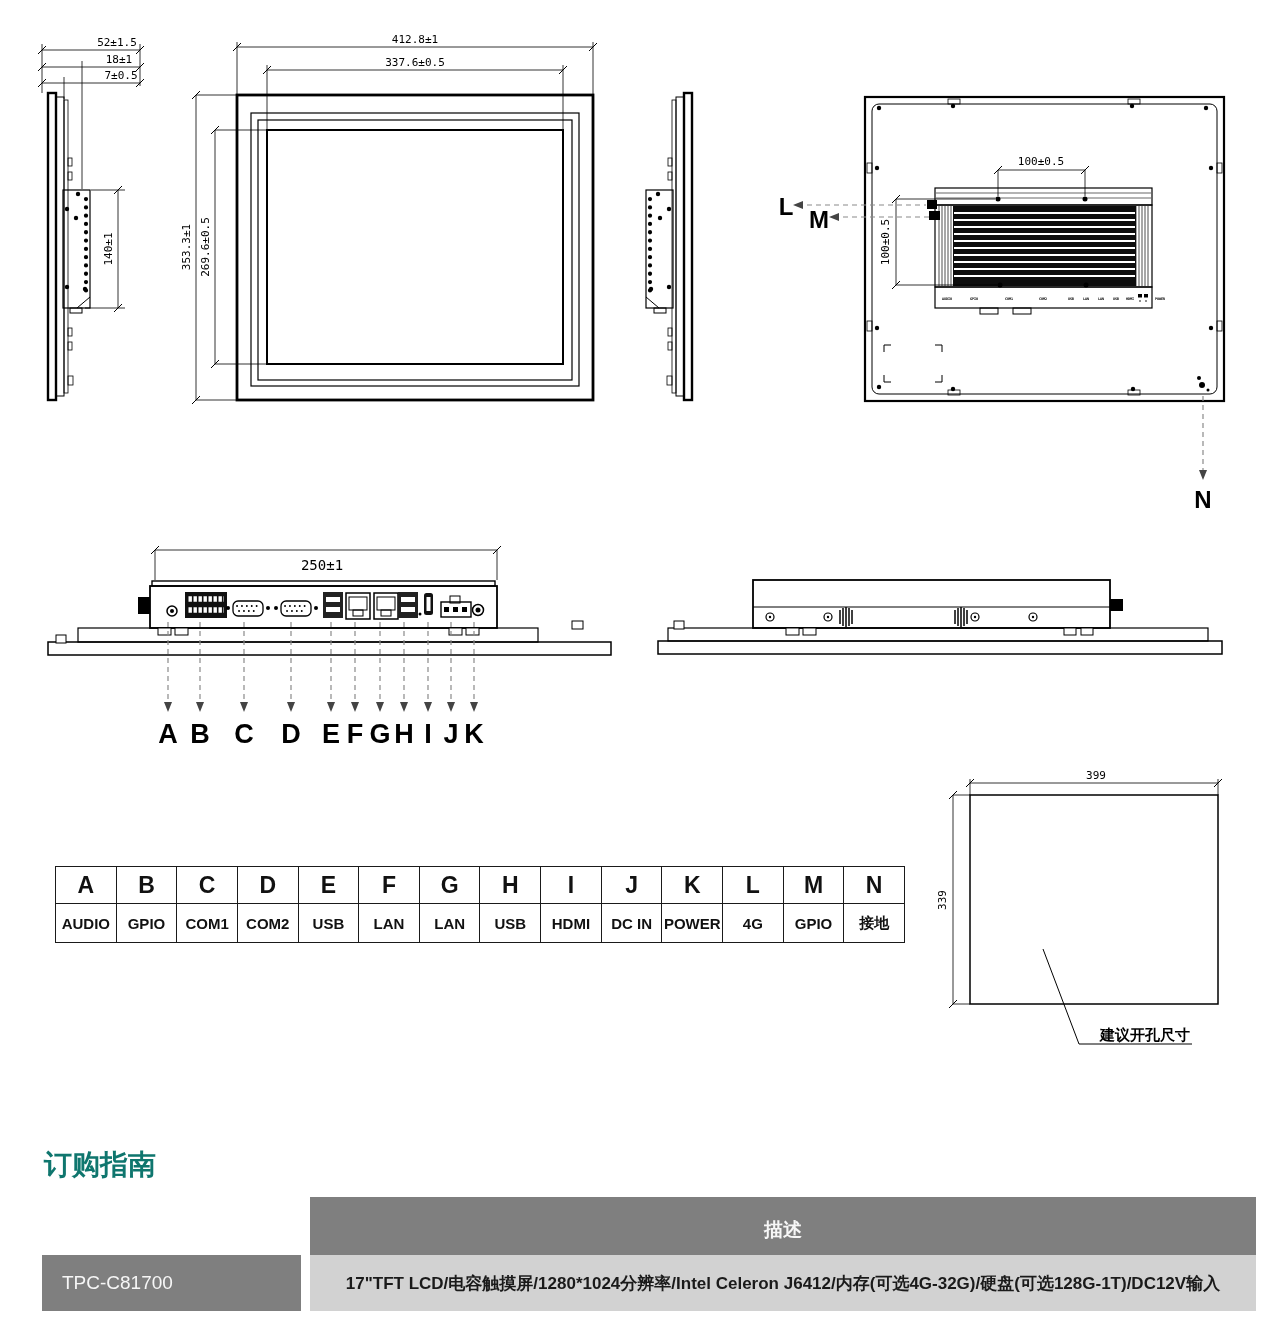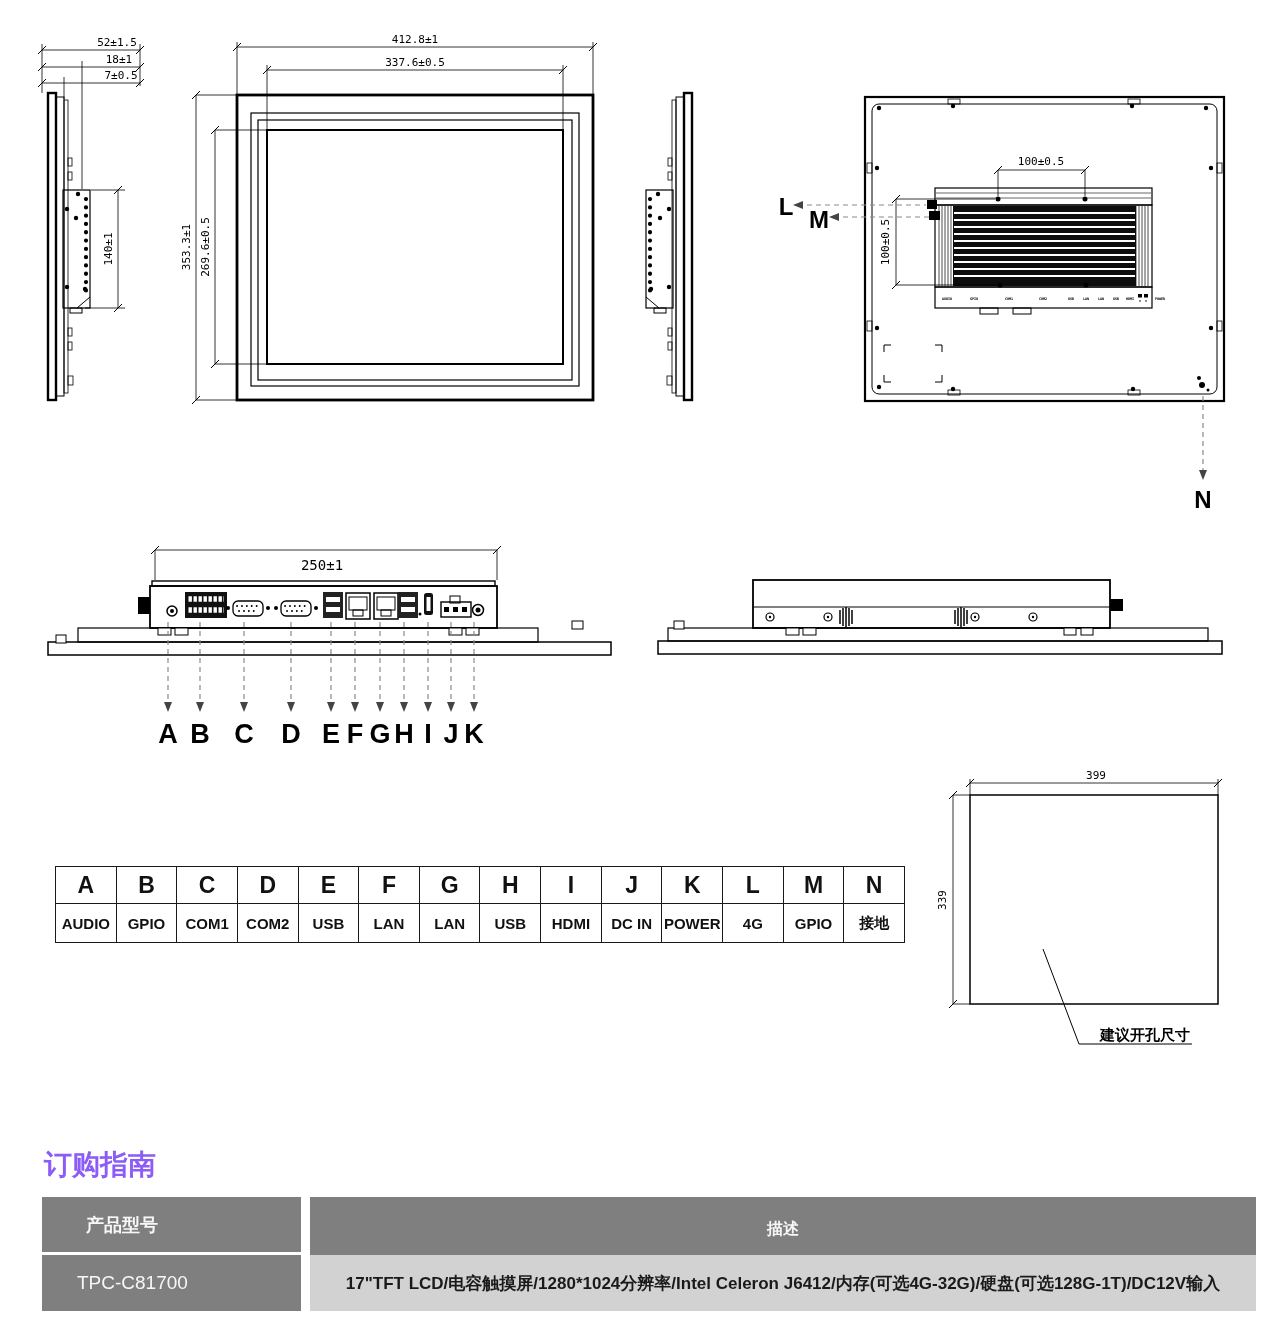--- a/index.html
+++ b/index.html
@@ -13,28 +13,28 @@
   .cap-sm{font-family:"Liberation Sans",sans-serif;font-weight:600;font-size:24px;}
   .tiny{font:600 3.4px "DejaVu Sans Mono",monospace;}
   .cjk{font:700 15px "Liberation Sans",sans-serif;}
   
   .port-table{position:absolute;left:55px;top:866px;width:850px;border-collapse:collapse;
               table-layout:fixed;}
   .port-table td{border:1.6px solid #1a1a1a;text-align:center;background:#fff;color:#111;}
   .port-table tr.letters td{height:34px;font-size:23px;font-weight:700;}
   .port-table tr.labels td{height:38px;font-size:15px;font-weight:700;padding:0 1px;}
   
-  .ord-title{position:absolute;left:44px;top:1146px;font-size:28px;font-weight:700;color:#8b5cf6;}
+  .ord-title{position:absolute;left:44px;top:1146px;font-size:28px;font-weight:700;color:#0f766e;}
   .ord-cell{position:absolute;display:flex;align-items:center;color:#f7f7f7;}
   .ord-h-model{left:42px;top:1197px;width:259px;height:55px;background:#7f7f7f;
                padding-left:44px;box-sizing:border-box;font-size:18px;font-weight:600;}
   .ord-h-desc{left:310px;top:1197px;width:946px;height:65px;background:#7f7f7f;
-              justify-content:center;font-size:16px;font-weight:600;}
+              justify-content:center;font-size:19px;font-weight:600;}
   .ord-d-model{left:42px;top:1255px;width:259px;height:56px;background:#7f7f7f;
-               padding-left:35px;box-sizing:border-box;font-size:19px;}
+               padding-left:20px;box-sizing:border-box;font-size:19px;}
   .ord-d-desc{left:310px;top:1255px;width:946px;height:56px;background:#d2d2d2;
               justify-content:center;color:#1a1a1a;font-size:17px;font-weight:600;}
 </style>
 </head>
 <body>
 
 <div class="stage">
 
 <svg class="abs" style="left:0;top:0" width="1280" height="1120" viewBox="0 0 1280 1120">
   <defs>
@@ -468,23 +468,20 @@
     <td>DC IN</td>
     <td>POWER</td>
     <td>4G</td>
     <td>GPIO</td>
     <td>接地</td>
   </tr>
 </tbody>
     </table>
 
 <div class="ord-title">订购指南</div>
-<div class="ord-cell ord-h-model">
-  <span>产品型号</span>
-</div>
 <div class="ord-cell ord-h-desc">
   <span>描述</span>
 </div>
 <div class="ord-cell ord-d-model">
   <span>TPC-C81700</span>
 </div>
 <div class="ord-cell ord-d-desc">
   <span>17"TFT LCD/电容触摸屏/1280*1024分辨率/Intel Celeron J6412/内存(可选4G-32G)/硬盘(可选128G-1T)/DC12V输入</span>
 </div>
 

